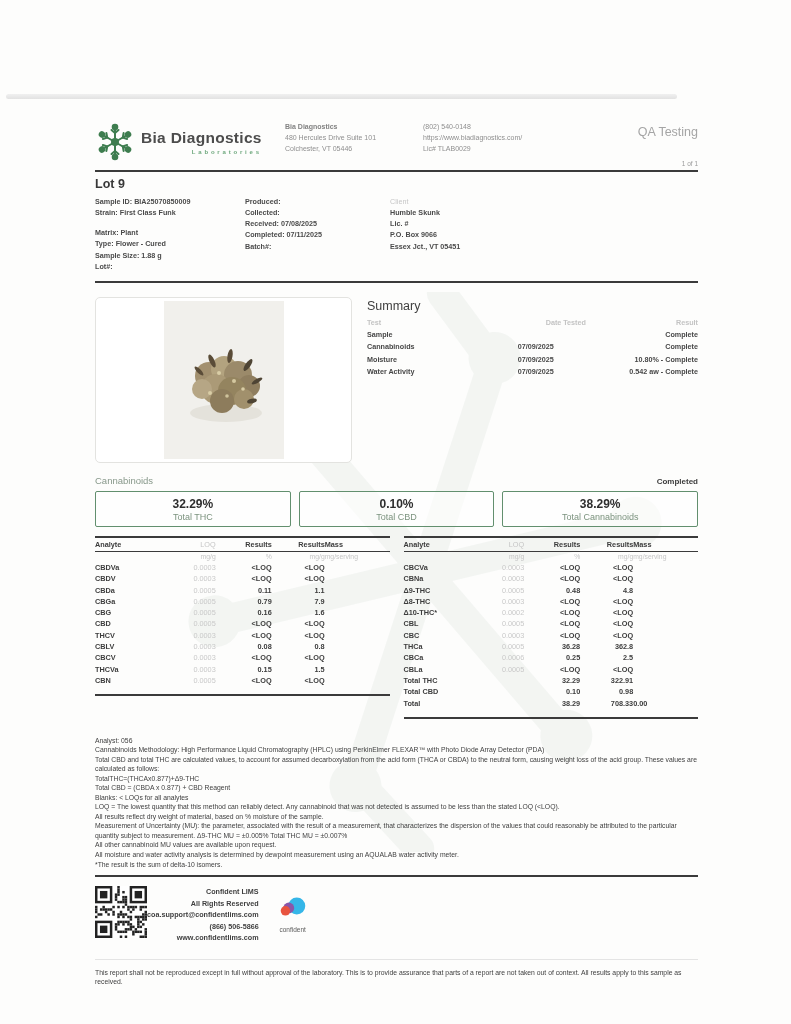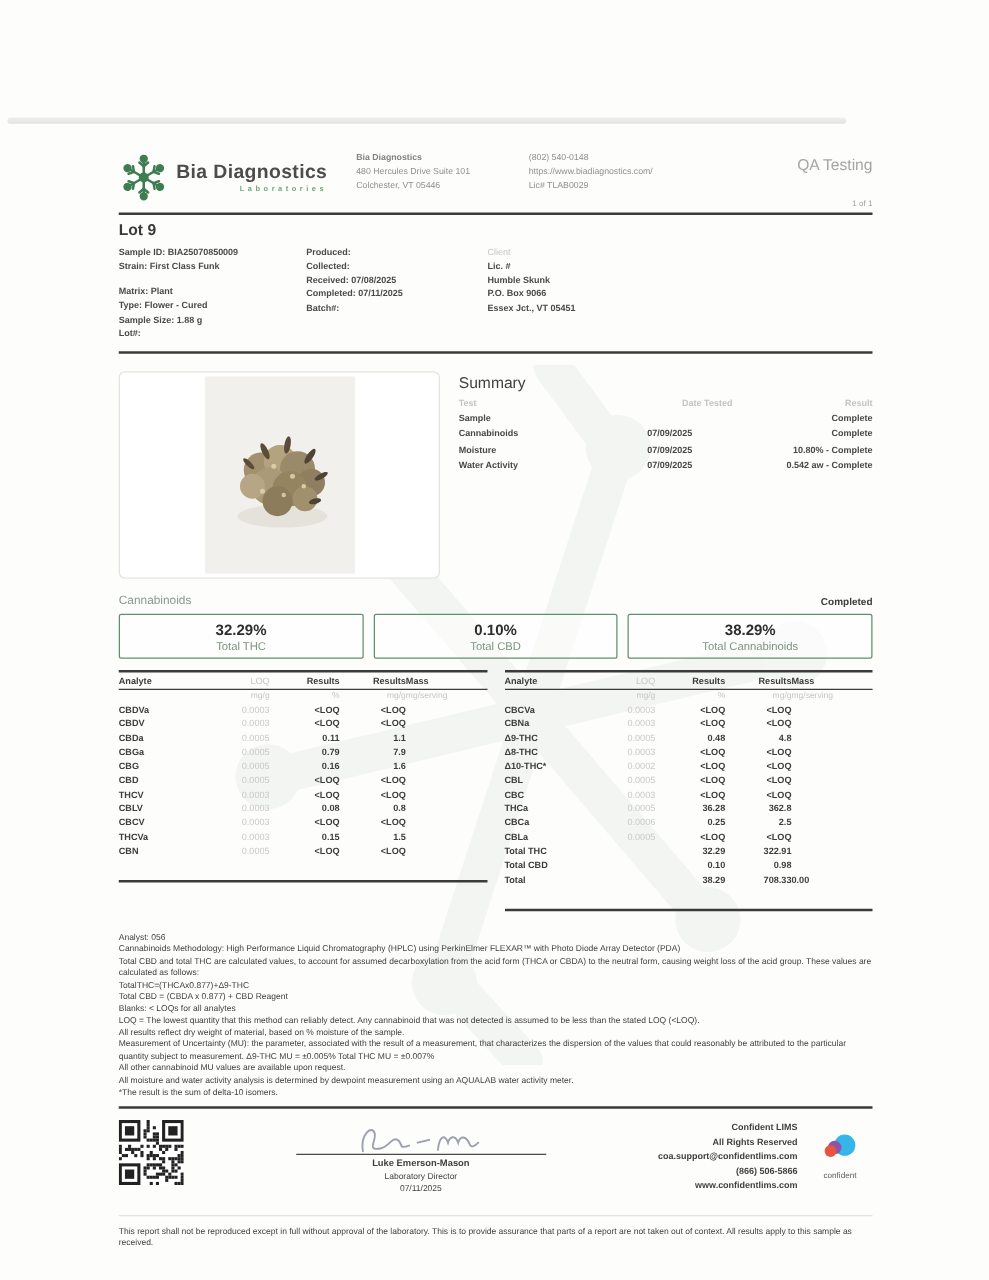--- a/index.html
+++ b/index.html
@@ -44,21 +44,21 @@
   .sec-head { display:flex; justify-content:space-between; align-items:flex-end; margin-top:12px; margin-bottom:5px; }
   .sec-title { font-size:9.5px; color:#87988a; }
   .sec-status { font-size:8px; font-weight:700; color:#3d3d3d; }
   .totals-row { display:flex; gap:8px; }
   .tbox { flex:1; border:1.5px solid #628f6e; border-radius:2px; text-align:center; padding:5px 0 4px; background:rgba(255,255,255,.55); }
   .tbox-value { font-size:12px; font-weight:700; color:#2e2e2e; }
   .tbox-label { font-size:9px; color:#7c937f; margin-top:1px; }
 
   
   .tables { display:flex; gap:14px; margin-top:9px; align-items:flex-start; }
-  .an-table { flex:1; border-bottom:2.5px solid #3b3b3b; padding-bottom:18px; }
+  .an-table { flex:1; border-bottom:2.5px solid #3b3b3b; padding-bottom:8px; }
   .an-head { display:flex; border-top:2.5px solid #3b3b3b; border-bottom:1.5px solid #3b3b3b; padding:2px 0; font-size:7.3px; font-weight:700; color:#3b3b3b; }
   .an-head .c1 { color:#c6c6c6; font-weight:400; }
   .an-units { display:flex; font-size:6.8px; color:#c6c6c6; padding:1.5px 0; }
   .trow { display:flex; font-size:7.3px; line-height:1.55; color:#3d3d3d; font-weight:700; }
   .trow .c1 { color:#c9c9c9; font-weight:400; }
   .trow.bold { font-weight:700; }
   .an-table .c0 { flex:0 0 25%; text-align:left; }
   .an-table .c1 { flex:0 0 16%; text-align:right; }
   .an-table .c2 { flex:0 0 19%; text-align:right; }
   .an-table .c3 { flex:0 0 18%; text-align:right; }
@@ -182,22 +182,22 @@
       </div>
       <div class="si-col2">
         <div>Produced:</div>
         <div>Collected:</div>
         <div>Received: 07/08/2025</div>
         <div>Completed: 07/11/2025</div>
         <div>Batch#:</div>
       </div>
       <div class="si-col3">
         <div class="client-label">Client</div>
+        <div>Humble Skunk</div>
         <div>Lic. #</div>
-        <div>Humble Skunk</div>
         <div>P.O. Box 9066</div>
         <div>Essex Jct., VT 05451</div>
       </div>
     </div>
 
     <div class="photo-summary z">
       <div class="photo-box">
         <svg width="120" height="158" viewBox="0 0 120 158">
           <rect width="120" height="158" fill="#f1f0ec"></rect>
           <ellipse cx="62" cy="112" rx="36" ry="9" fill="#e4e2db"></ellipse>
@@ -622,29 +622,20 @@
               <rect x="30" y="38" width="2" height="2"></rect>
               <rect x="40" y="38" width="2" height="2"></rect>
               <rect x="20" y="40" width="2" height="2"></rect>
               <rect x="24" y="40" width="2" height="2"></rect>
               <rect x="36" y="40" width="2" height="2"></rect>
               <rect x="38" y="40" width="2" height="2"></rect>
               <rect x="40" y="40" width="2" height="2"></rect>
             </g>
           </svg>
       </div>
-      <div class="sig-block">
-        <svg width="135" height="30" viewBox="0 0 92 26">
-          <path d="M6,20 C4,8 12,2 14,7 C16,12 8,20 18,18 C24,17 26,10 30,12 C34,14 30,19 38,16 M44,14 L52,12 M58,19 C59,9 63,8 65,14 C66,10 70,8 72,14 C73,10 77,8 80,15 C81,18 84,16 86,14" stroke="#9aa0ad" stroke-width="1.3" fill="none" stroke-linecap="round"></path>
-        </svg>
-        <div class="sig-line"></div>
-        <div class="sig-name">Luke Emerson-Mason</div>
-        <div>Laboratory Director</div>
-        <div>07/11/2025</div>
-      </div>
       <div class="lims">
         <div>Confident LIMS</div>
         <div>All Rights Reserved</div>
         <div>coa.support@confidentlims.com</div>
         <div>(866) 506-5866</div>
         <div>www.confidentlims.com</div>
       </div>
       <div class="clogo">
         <svg width="34" height="26" viewBox="0 0 36 26">
           <circle cx="22" cy="11" r="9" fill="#35b6e8"></circle>

